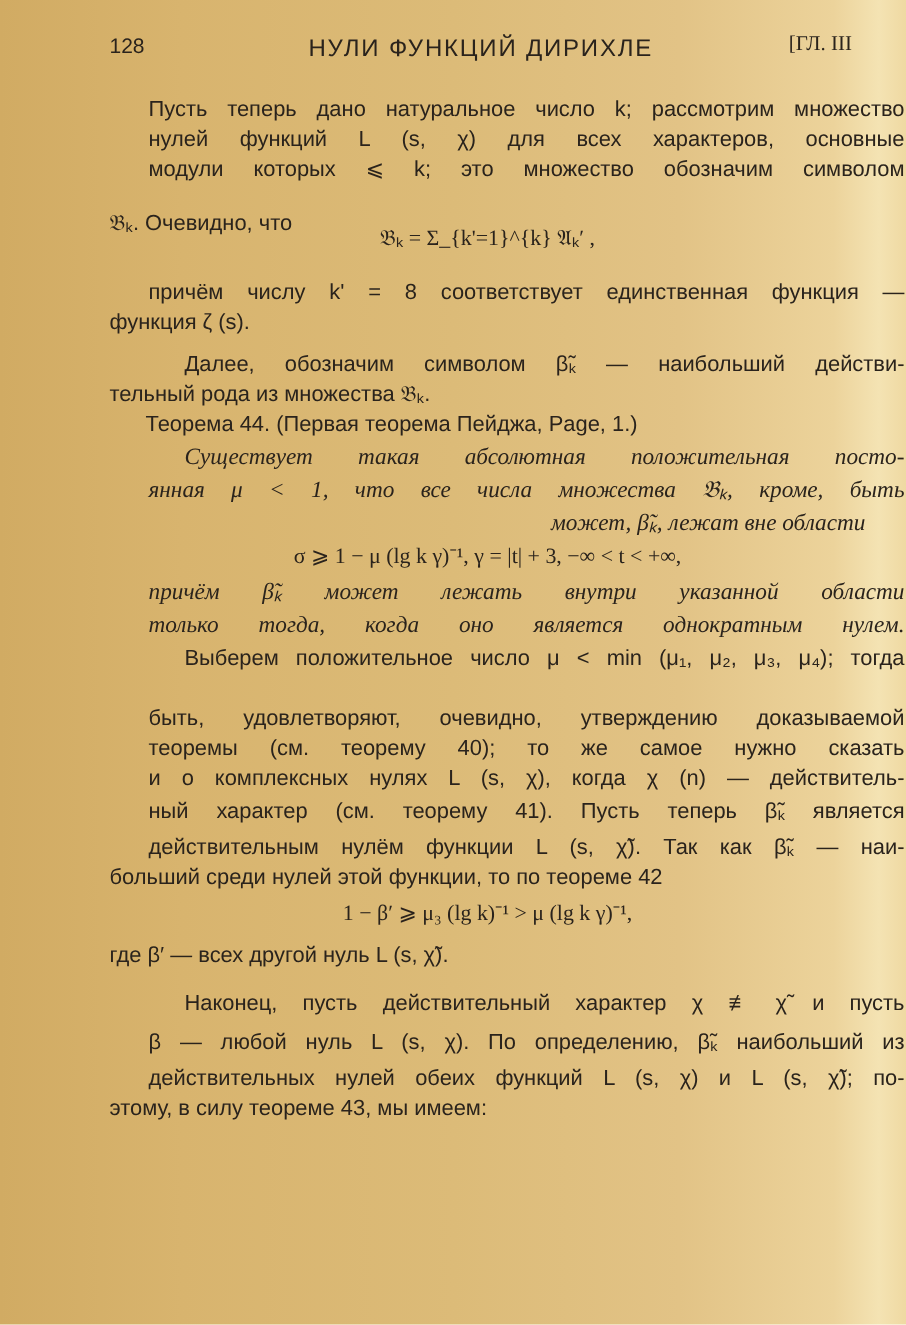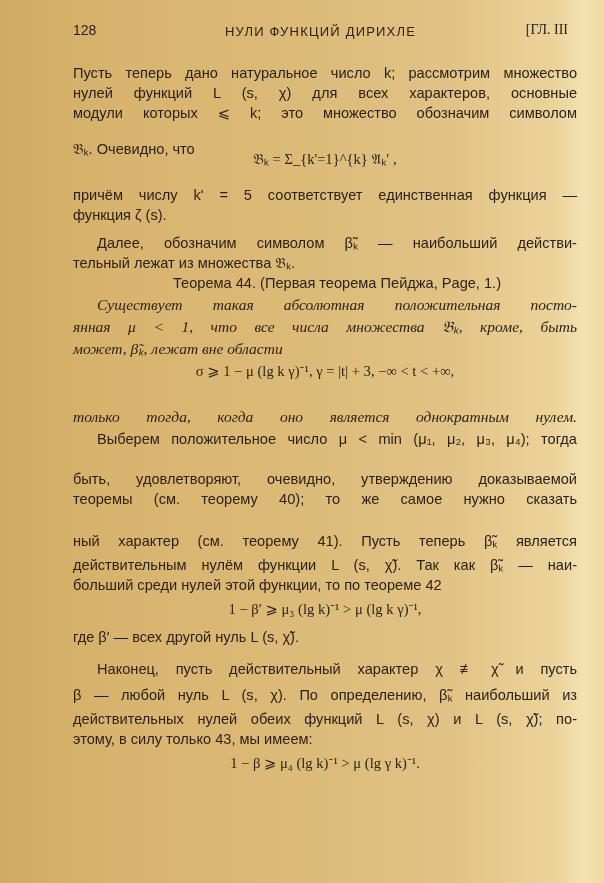--- a/index.html
+++ b/index.html
@@ -6,59 +6,60 @@
   body {
     width:604px; height:883px; overflow:hidden;
     background: linear-gradient(90deg, #d1ab63 0%, #d8b46e 20%, #dcbb78 50%, #e2c386 75%, #ecd39b 92%, #f4e3b3 97%, #efd9a2 100%);
     font-family: "Liberation Serif", serif;
     color:#2a231c;
     position:relative;
   }
   .page { position:absolute; left:0; top:0; width:604px; height:883px; }
   .hdr { position:absolute; top:22px; left:73px; right:36px; height:22px; font-size:15px; }
   .hdr .num { position:absolute; left:0; top:0; font-family:"Liberation Sans", sans-serif; font-size:14px; }
-  .hdr .title { position:absolute; left:0; right:0; top:2px; text-align:center; font-family:"Liberation Sans", sans-serif; font-size:13px; letter-spacing:1.2px; }
+  .hdr .title { position:absolute; left:0; right:0; top:2px; text-align:center; font-family:"Liberation Sans", sans-serif; font-size:16px; letter-spacing:1.2px; }
   .hdr .ch { position:absolute; right:0; top:0; font-size:14px; }
   .ln { position:absolute; left:73px; width:504px; font-size:14.6px; line-height:18px; white-space:nowrap; font-family:"Liberation Sans", sans-serif; }
-  .ln.j { text-align:justify; text-align-last:justify; }
+  .ln.j { text-align:justify; text-align-last:justify;margin-left:26px; }
   .ln.c { text-align:center; font-family:"Liberation Serif", serif; }
-  .ln.ind { padding-left:24px; width:480px;text-align:center; }
-  .ln.it { font-family:"Liberation Serif", serif; font-style:italic; font-size:15.5px; }
+  .ln.ind { padding-left:24px; width:480px; }
+  .ln.it { font-family:"Liberation Serif", serif; font-style:italic; font-size:15.5px;text-align:right; }
 </style>
 </head>
 <body>
 
 <div class="page">
   <div class="hdr">
     <span class="num">128</span>
     <span class="title">НУЛИ ФУНКЦИЙ ДИРИХЛЕ</span>
     <span class="ch">[ГЛ. III</span>
   </div>
 
   <div class="ln j" style="top:64px">Пусть теперь дано натуральное число k; рассмотрим множество</div>
   <div class="ln j" style="top:84px">нулей функций L (s, χ) для всех характеров, основные</div>
   <div class="ln j" style="top:104px">модули которых ⩽ k; это множество обозначим символом</div>
   <div class="ln" style="top:140px">𝔅ₖ. Очевидно, что</div>
   <div class="ln c" style="top:150px">𝔅ₖ = Σ_{k'=1}^{k} 𝔄ₖ′ ,</div>
-  <div class="ln j" style="top:186px">причём числу k' = 5 соответствует единственная функция —</div>
+  <div class="ln j" style="top:186px">причём числу k' = 8 соответствует единственная функция —</div>
   <div class="ln" style="top:206px">функция ζ (s).</div>
   <div class="ln j ind" style="top:234px">Далее, обозначим символом β̃ₖ — наибольший действи-</div>
-  <div class="ln" style="top:254px">тельный лежат из множества 𝔅ₖ.</div>
+  <div class="ln" style="top:254px">тельный рода из множества 𝔅ₖ.</div>
   <div class="ln ind" style="top:274px">Теорема 44. (Первая теорема Пейджа, Page, 1.)</div>
   <div class="ln j ind it" style="top:296px">Существует такая абсолютная положительная посто-</div>
   <div class="ln j it" style="top:318px">янная μ &lt; 1, что все числа множества 𝔅ₖ, кроме, быть</div>
   <div class="ln it" style="top:340px">может, β̃ₖ, лежат вне области</div>
   <div class="ln c" style="top:362px">σ ⩾ 1 − μ (lg k γ)⁻¹,   γ = |t| + 3,   −∞ &lt; t &lt; +∞,</div>
+  <div class="ln j it" style="top:386px">причём β̃ₖ может лежать внутри указанной области</div>
   <div class="ln j ind" style="top:430px">Выберем положительное число μ &lt; min (μ₁, μ₂, μ₃, μ₄); тогда</div>
   <div class="ln j it" style="top:408px">только тогда, когда оно является однократным нулем.</div>
   <div class="ln j" style="top:470px">быть, удовлетворяют, очевидно, утверждению доказываемой</div>
   <div class="ln j" style="top:490px">теоремы (см. теорему 40); то же самое нужно сказать</div>
+  <div class="ln j" style="top:510px">и о комплексных нулях L (s, χ), когда χ (n) — действитель-</div>
   <div class="ln j" style="top:532px">ный характер (см. теорему 41). Пусть теперь β̃ₖ является</div>
   <div class="ln j" style="top:556px">действительным нулём функции L (s, χ̃). Так как β̃ₖ — наи-</div>
   <div class="ln" style="top:576px">больший среди нулей этой функции, то по теореме 42</div>
   <div class="ln c" style="top:600px">1 − β′ ⩾ μ₃ (lg k)⁻¹ &gt; μ (lg k γ)⁻¹,</div>
   <div class="ln" style="top:628px">где β′ — всех другой нуль L (s, χ̃).</div>
   <div class="ln j ind" style="top:660px">Наконец, пусть действительный характер χ ≢ χ̃ и пусть</div>
   <div class="ln j" style="top:686px">β — любой нуль L (s, χ). По определению, β̃ₖ наибольший из</div>
   <div class="ln j" style="top:710px">действительных нулей обеих функций L (s, χ) и L (s, χ̃); по-</div>
-  <div class="ln" style="top:730px">этому, в силу только 43, мы имеем:</div>
-  <div class="ln c" style="top:754px">1 − β ⩾ μ₄ (lg k)⁻¹ &gt; μ (lg γ k)⁻¹.</div>
+  <div class="ln" style="top:730px">этому, в силу теореме 43, мы имеем:</div>
 </div>
 
 </body></html>

